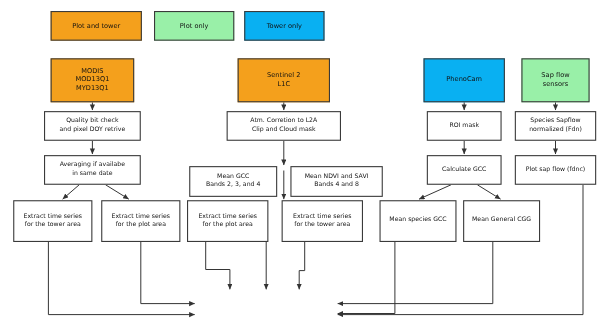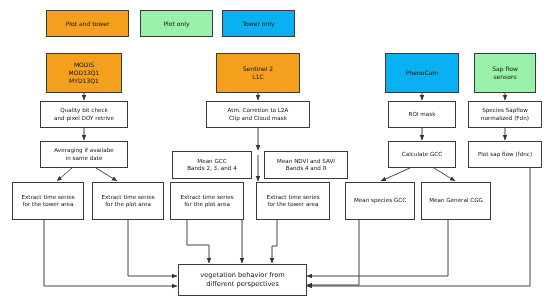--- a/index.html
+++ b/index.html
@@ -109,16 +109,14 @@
 
   <div class="node" style="left:388px;top:101px;width:68px;height:27px;">ROI mask</div>
   <div class="node" style="left:388px;top:141px;width:68px;height:27px;">Calculate GCC</div>
   <div class="node" style="left:345px;top:182px;width:70px;height:38px;">Mean species GCC</div>
   <div class="node" style="left:421px;top:182px;width:70px;height:38px;">Mean General CGG</div>
 
   <div class="node" style="left:468px;top:101px;width:74px;height:27px;">Species Sapflow
 normalized (Fdn)</div>
   <div class="node" style="left:468px;top:141px;width:74px;height:27px;">Plot sap flow (fdnc)</div>
 
-  <div class="node final" style="left:178px;top:264px;width:129px;height:32px;">vegetation behavior from
-different perspectives</div>
 
 </div>
 
 </body></html>

